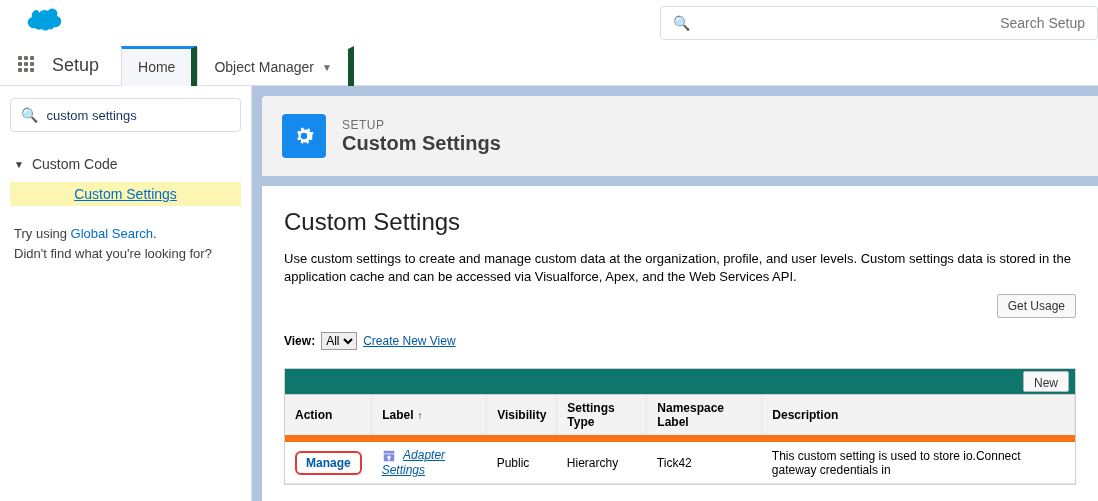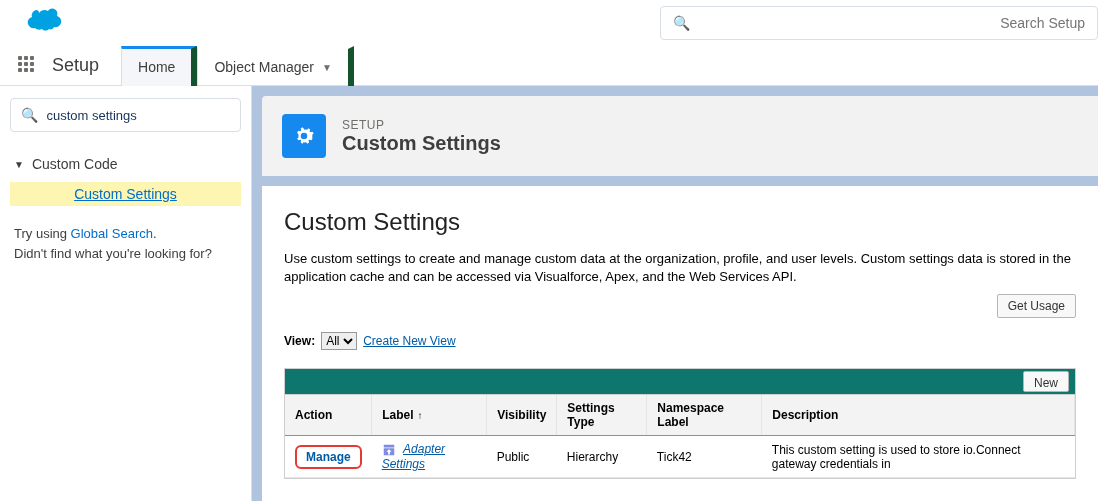--- a/index.html
+++ b/index.html
@@ -39,21 +39,21 @@
 .content-panel p.desc { font-size: 13px; color: #000000; margin-top: 14px; line-height: 1.4; }
 .btn-row { text-align: right; margin-top: 8px; }
 .sf-btn { display: inline-block; border: 1px solid #b5b5b5; background: #f8f8f8; font-size: 12px; padding: 4px 10px; cursor: pointer; color: #333; border-radius: 2px; }
 .view-row { margin-top: 14px; font-size: 12px; display: flex; align-items: center; gap: 6px; }
 .view-row select { font-size: 12px; border: 1px solid #999; }
 .view-row a { color: #015ba7; text-decoration: underline; cursor: pointer; }
 
 .list-block { border: 1px solid #cfcfcf; margin-top: 18px; }
 .list-top { background: #0f766e; border-bottom: 1px solid #cfcfcf; height: 26px; display: flex; justify-content: flex-end; padding: 2px 6px; }
 .list-table { width: 100%; border-collapse: collapse; font-size: 12px; }
-.list-table th { background: #f3f3f3; text-align: left; font-weight: bold; padding: 6px 10px; border-bottom: 1px solid #f97316; border-right: 1px solid #e5e5e5; }
+.list-table th { background: #f3f3f3; text-align: left; font-weight: bold; padding: 6px 10px; border-bottom: 7px solid #f97316; border-right: 1px solid #e5e5e5; }
 .list-table td { padding: 6px 10px; border-bottom: 1px solid #e5e5e5; vertical-align: middle; }
 .manage-link { color: #015ba7; font-weight: bold; border: 2px solid #e53935; border-radius: 6px; padding: 3px 9px; display: inline-block; cursor: pointer; }
 .label-link { color: #015ba7; text-decoration: underline; cursor: pointer; font-style: italic; }
 .dl-icon { display: inline-block; width: 14px; height: 14px; vertical-align: middle; margin-right: 4px; }
 .sort-arrow { font-size: 10px; margin-left: 4px; }
 
 .search-glyph { color: #b0adab; font-size: 14px; }
 </style>
 </head>
 <body>

